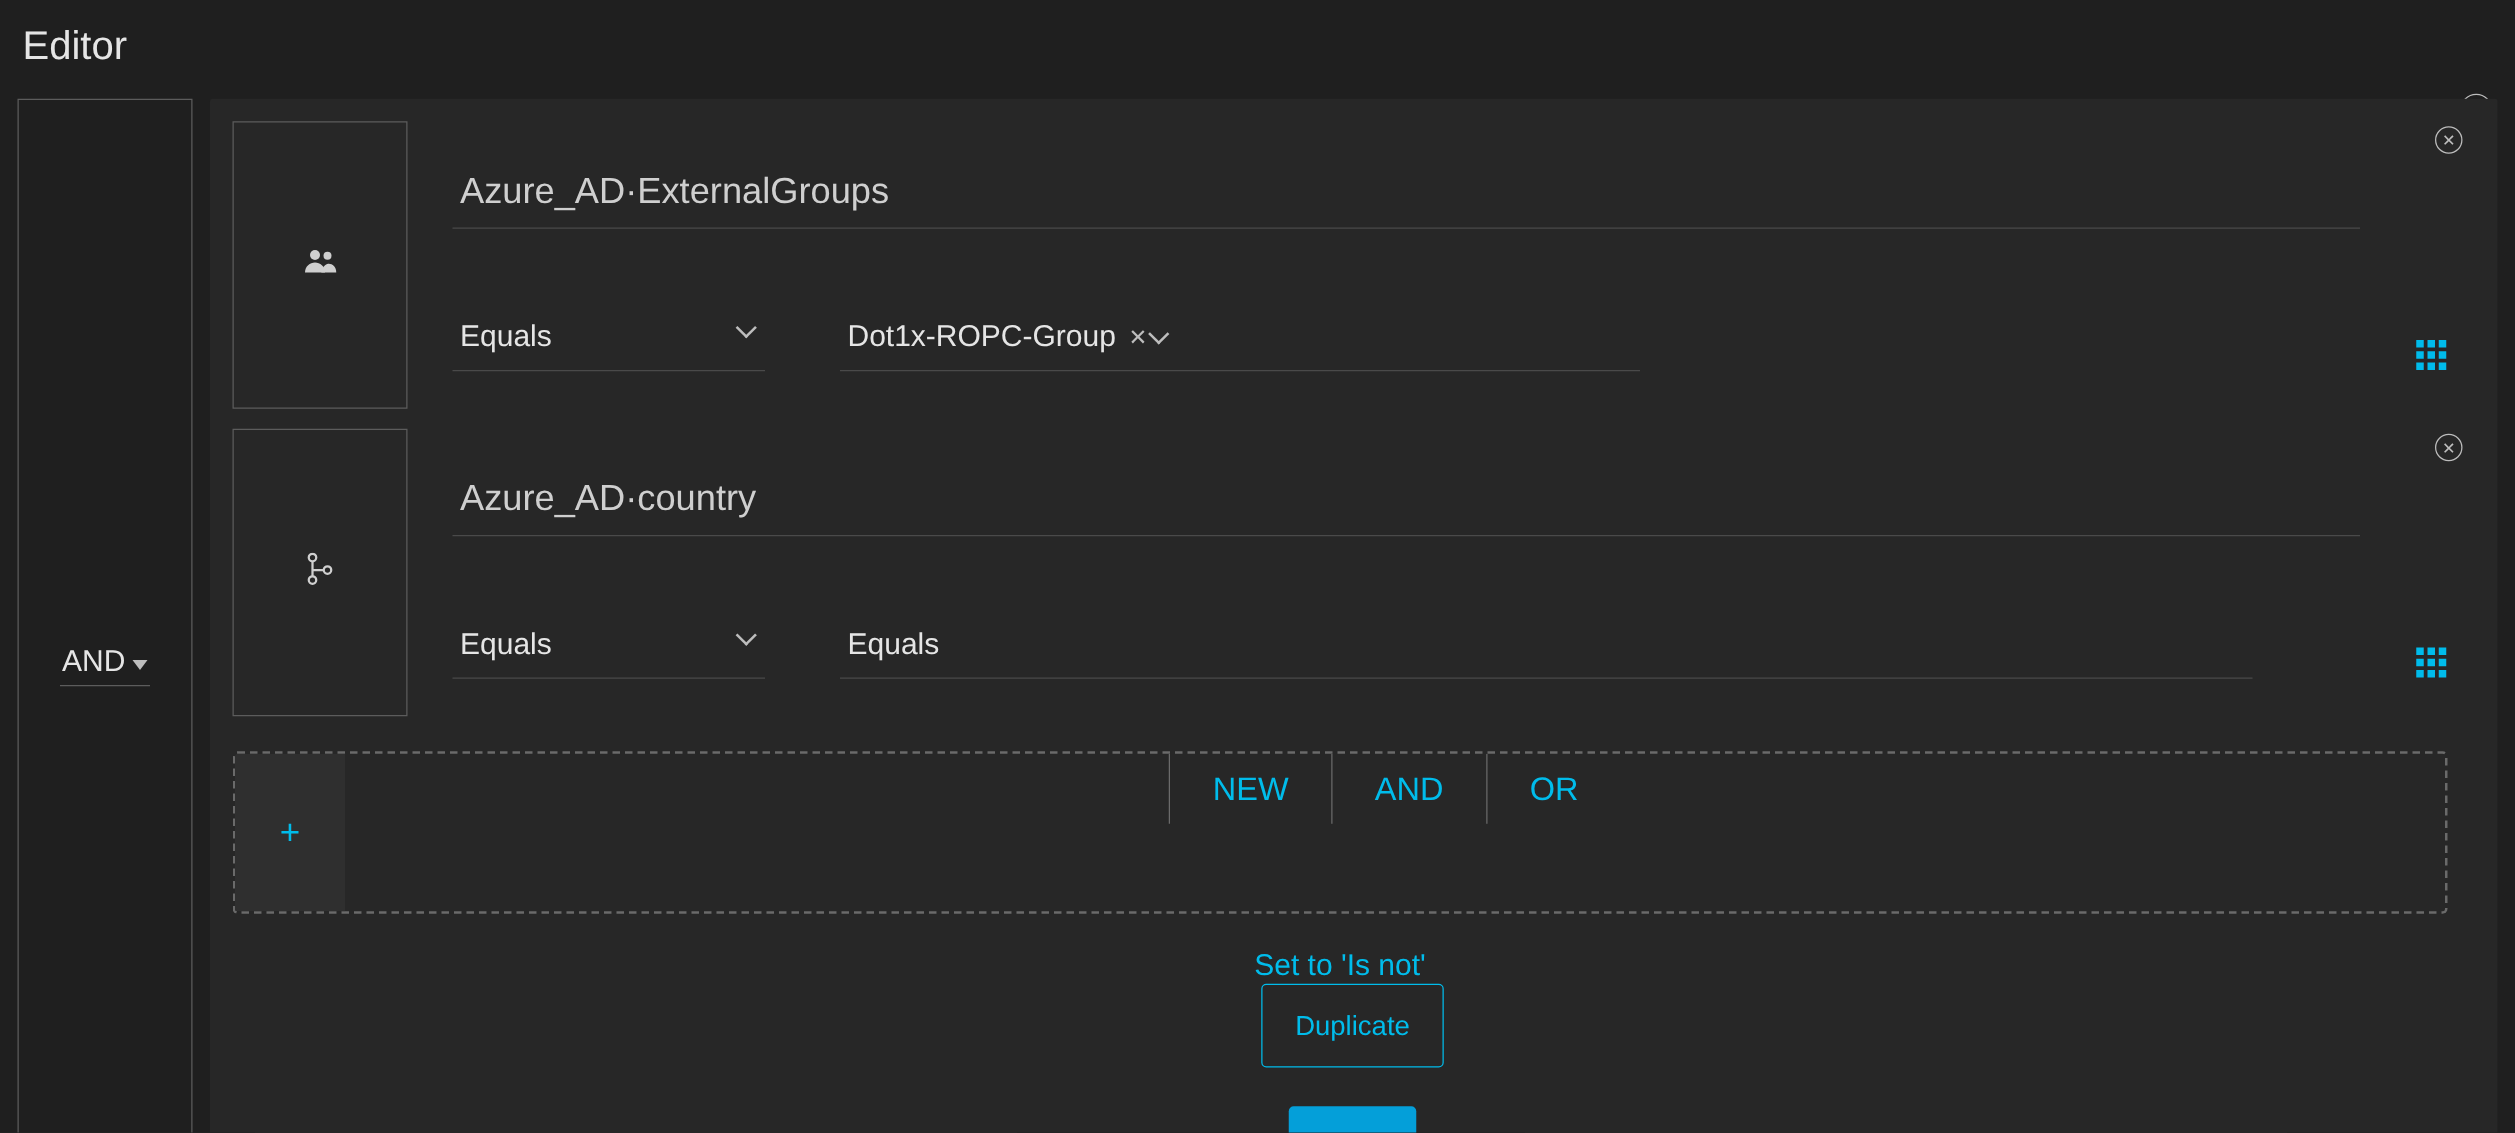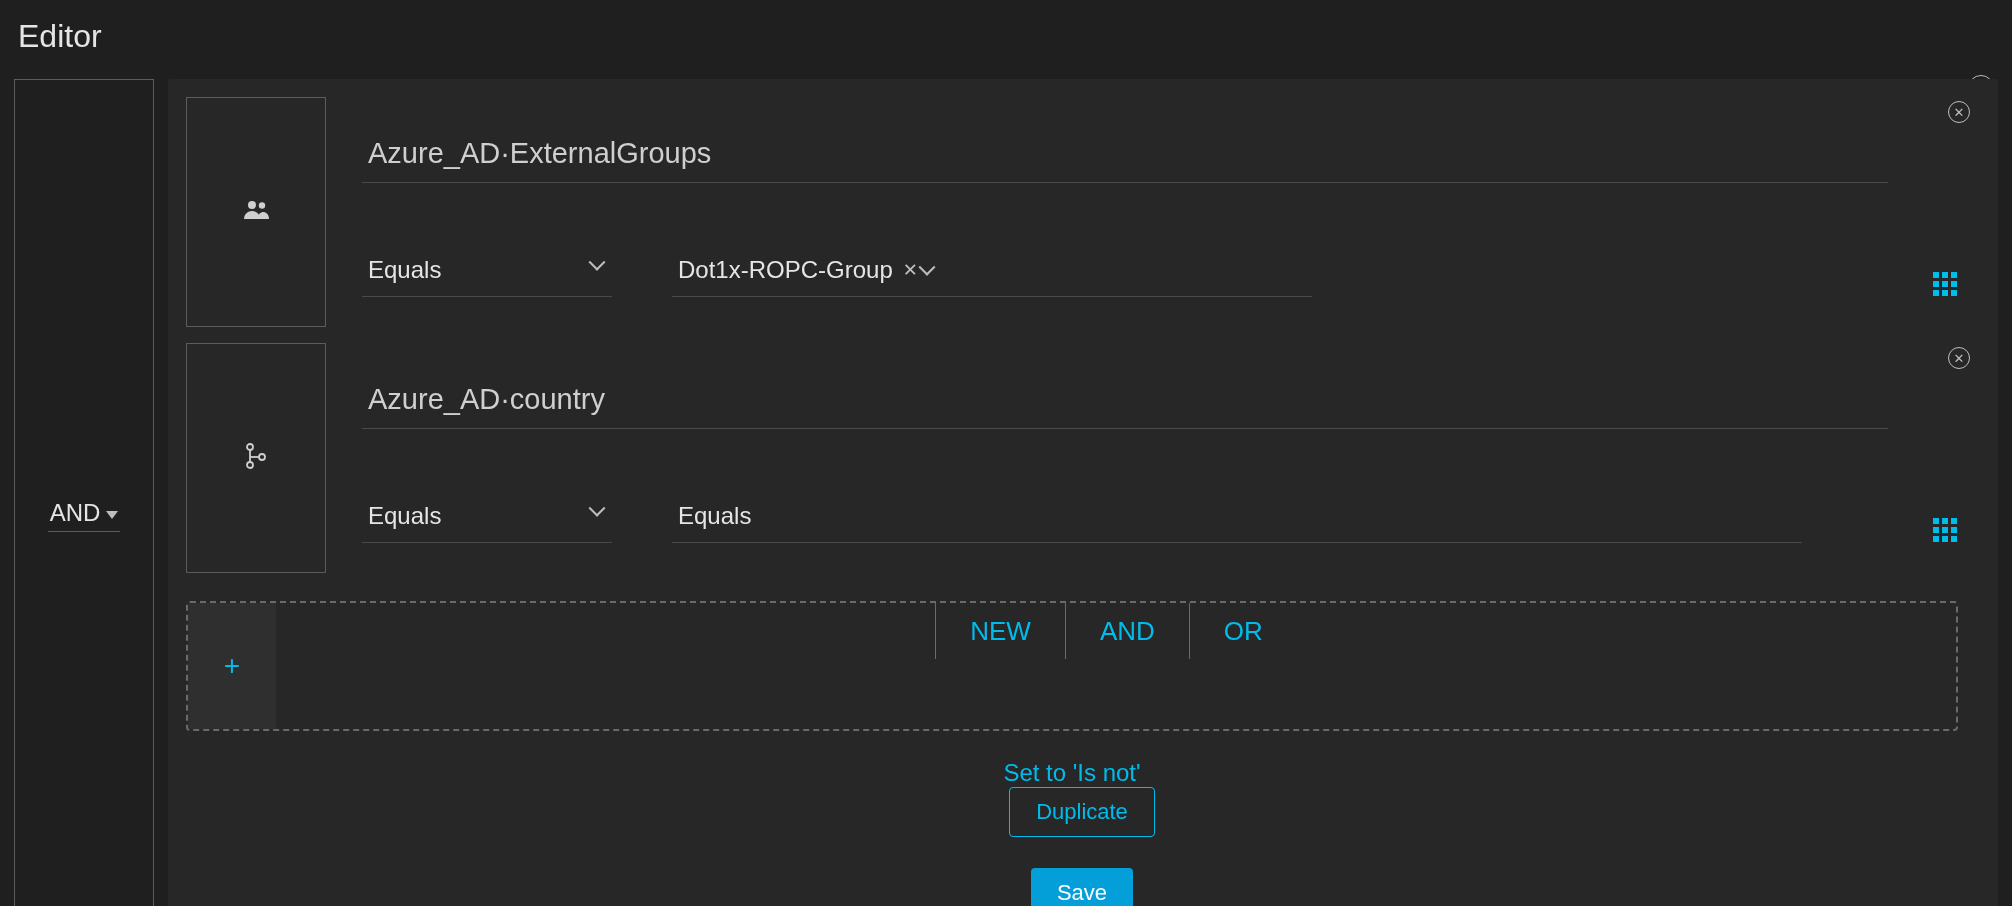--- a/index.html
+++ b/index.html
@@ -259,21 +259,21 @@
     align-items: center;
     flex-direction: column;
   }
   .set-not {
     color: var(--accent-bright);
     font-size: 24px;
     cursor: pointer;
   }
   .footer-spacer { flex: 1; }
   .btn {
-    height: 50px;
+    height: 67px;
     padding: 0 26px;
     font-size: 22px;
     border-radius: 4px;
     display: inline-flex;
     align-items: center;
     justify-content: center;
     cursor: pointer;
     margin-left: 20px;
   }
   .btn-outline {

